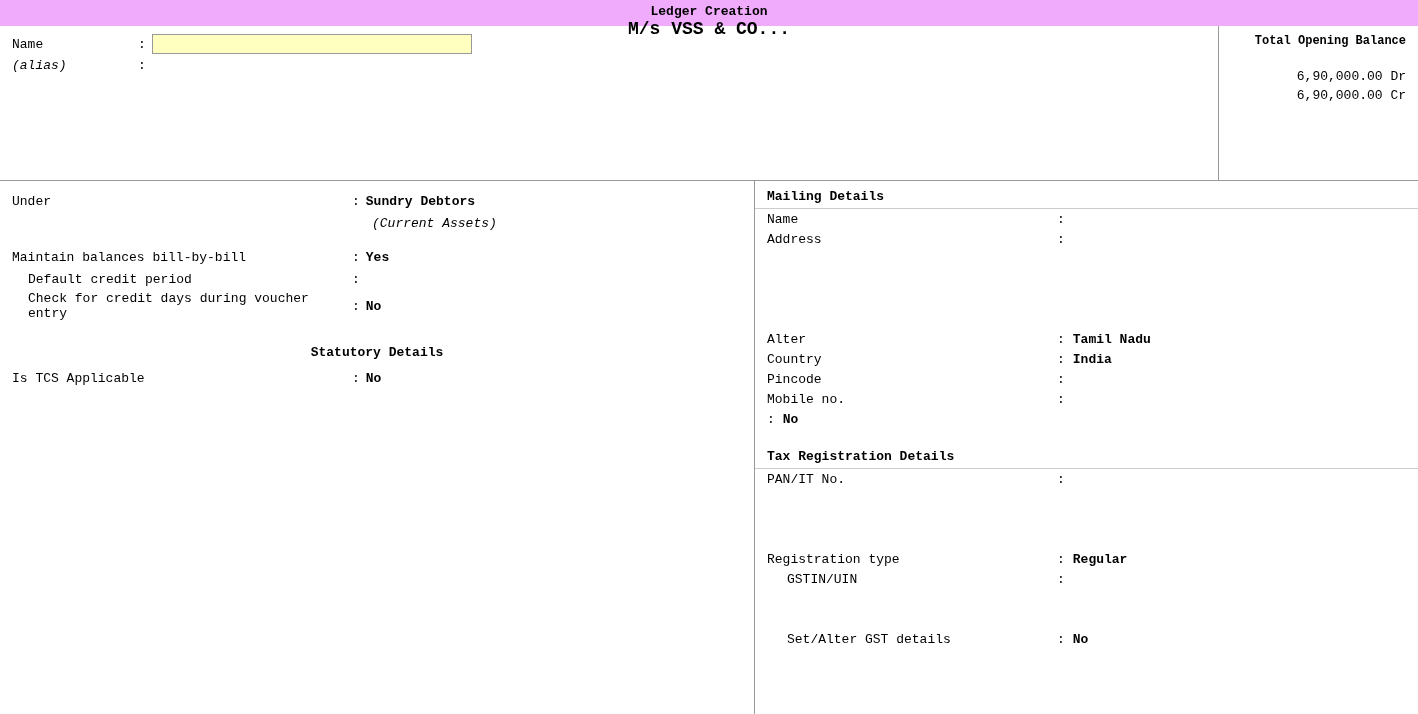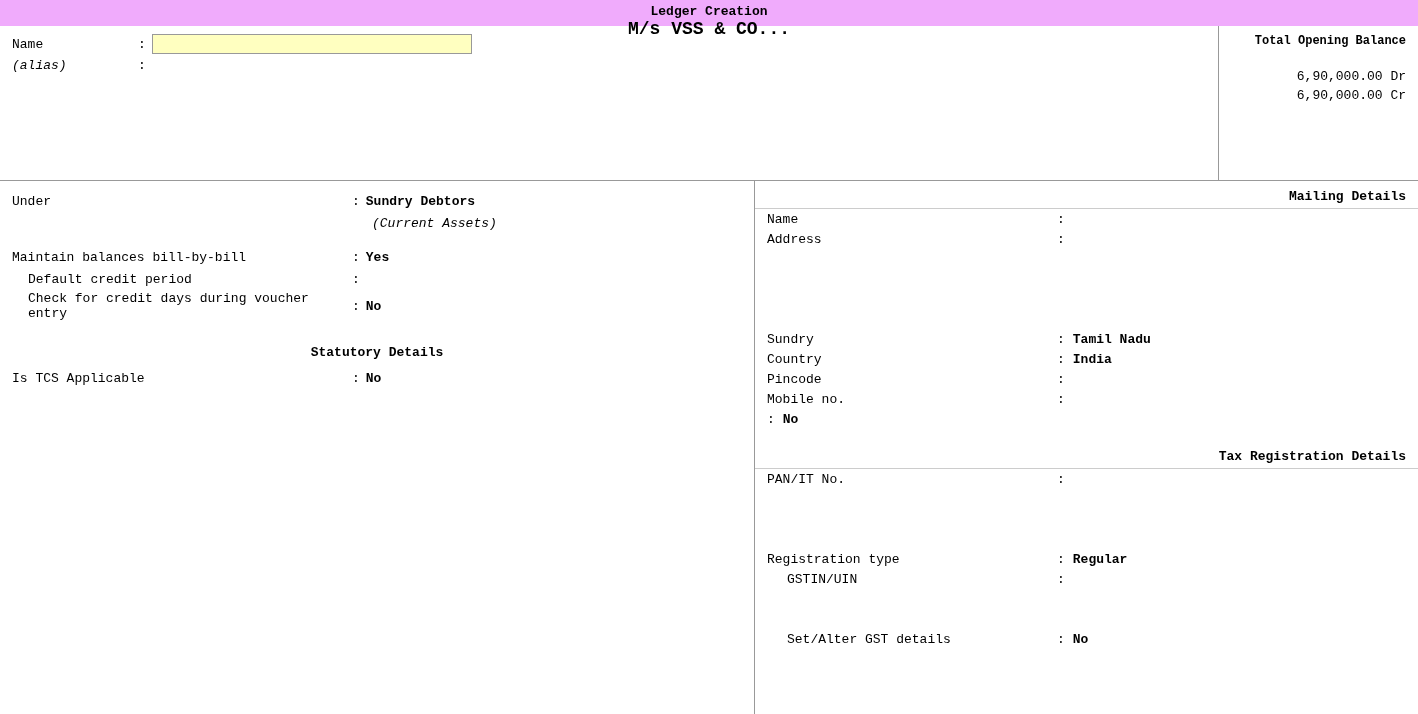--- a/index.html
+++ b/index.html
@@ -143,21 +143,20 @@
     .statutory-section {
       margin-top: 24px;
     }
 
     
     .rp-section-header {
       font-weight: bold;
       font-size: 13px;
       padding: 8px 12px 4px 12px;
       border-bottom: 1px solid #ccc;
-      text-align: right;
     }
 
     .rp-field-row {
       display: flex;
       align-items: center;
       padding: 2px 12px;
       min-height: 20px;
     }
     .rp-label {
       flex: 0 0 290px;
@@ -269,21 +268,21 @@
       <span class="rp-colon">:</span>
       <span class="rp-value"></span>
     </div>
 
     <div class="rp-field-row" style="height:18px;"></div>
     <div class="rp-field-row" style="height:18px;"></div>
     <div class="rp-field-row" style="height:18px;"></div>
     <div class="rp-field-row" style="height:18px;"></div>
 
     <div class="rp-field-row">
-      <span class="rp-label">Sundry</span>
+      <span class="rp-label">Alter</span>
       <span class="rp-colon">:</span>
       <span class="rp-value">Tamil Nadu</span>
     </div>
 
     <div class="rp-field-row">
       <span class="rp-label">Country</span>
       <span class="rp-colon">:</span>
       <span class="rp-value">India</span>
     </div>
 

